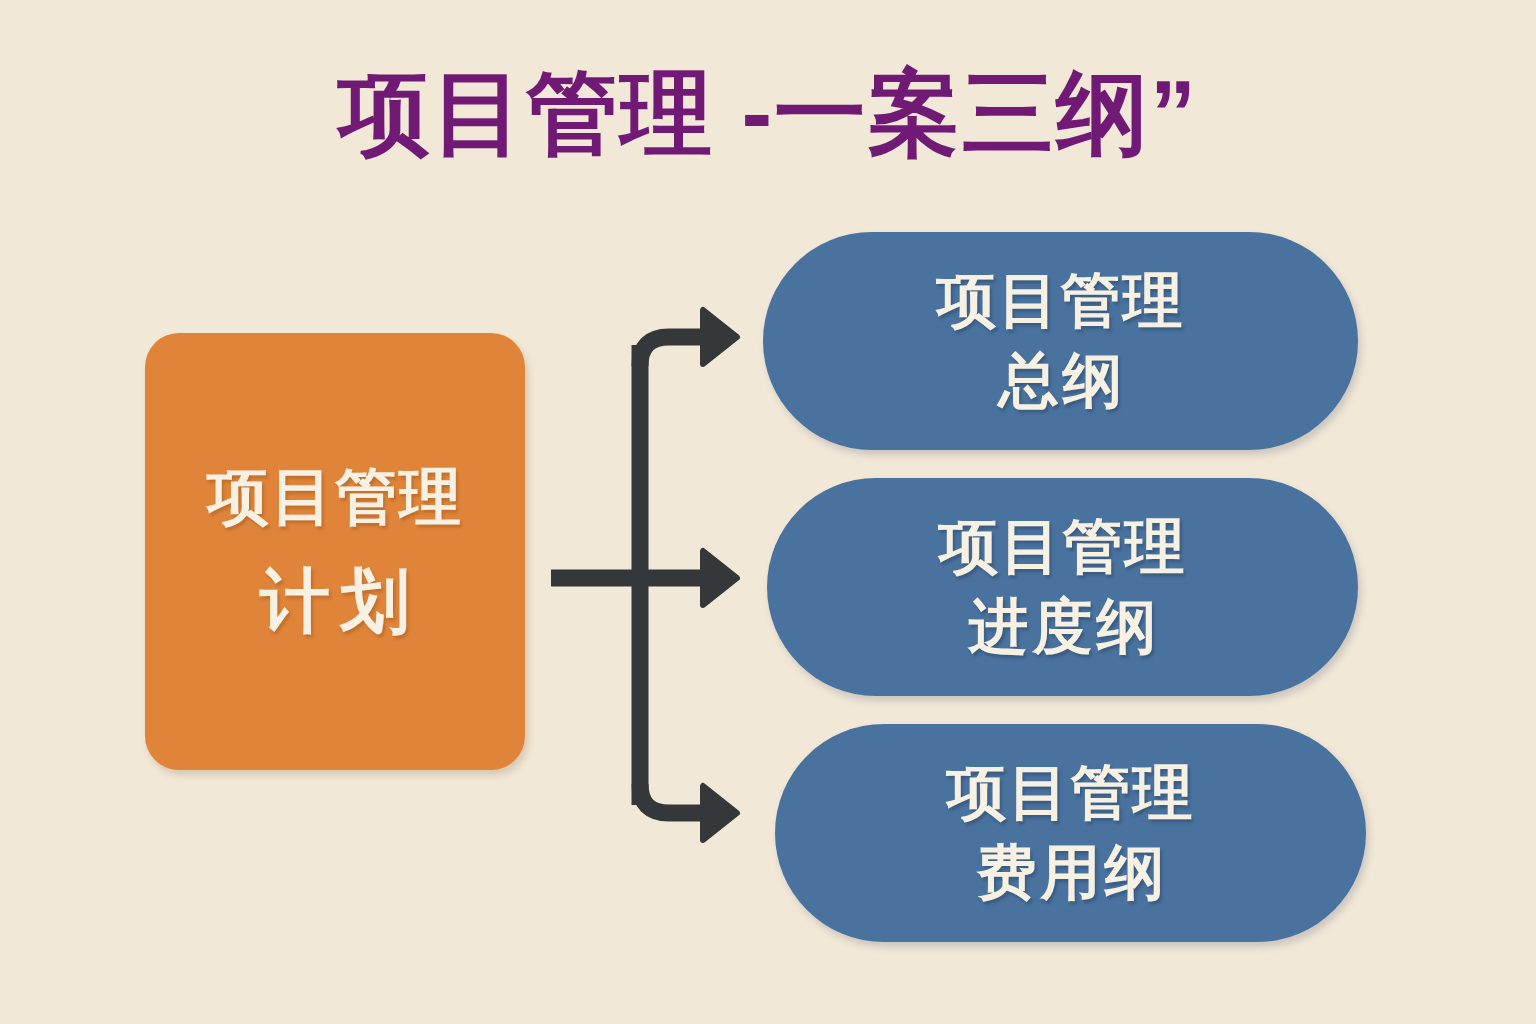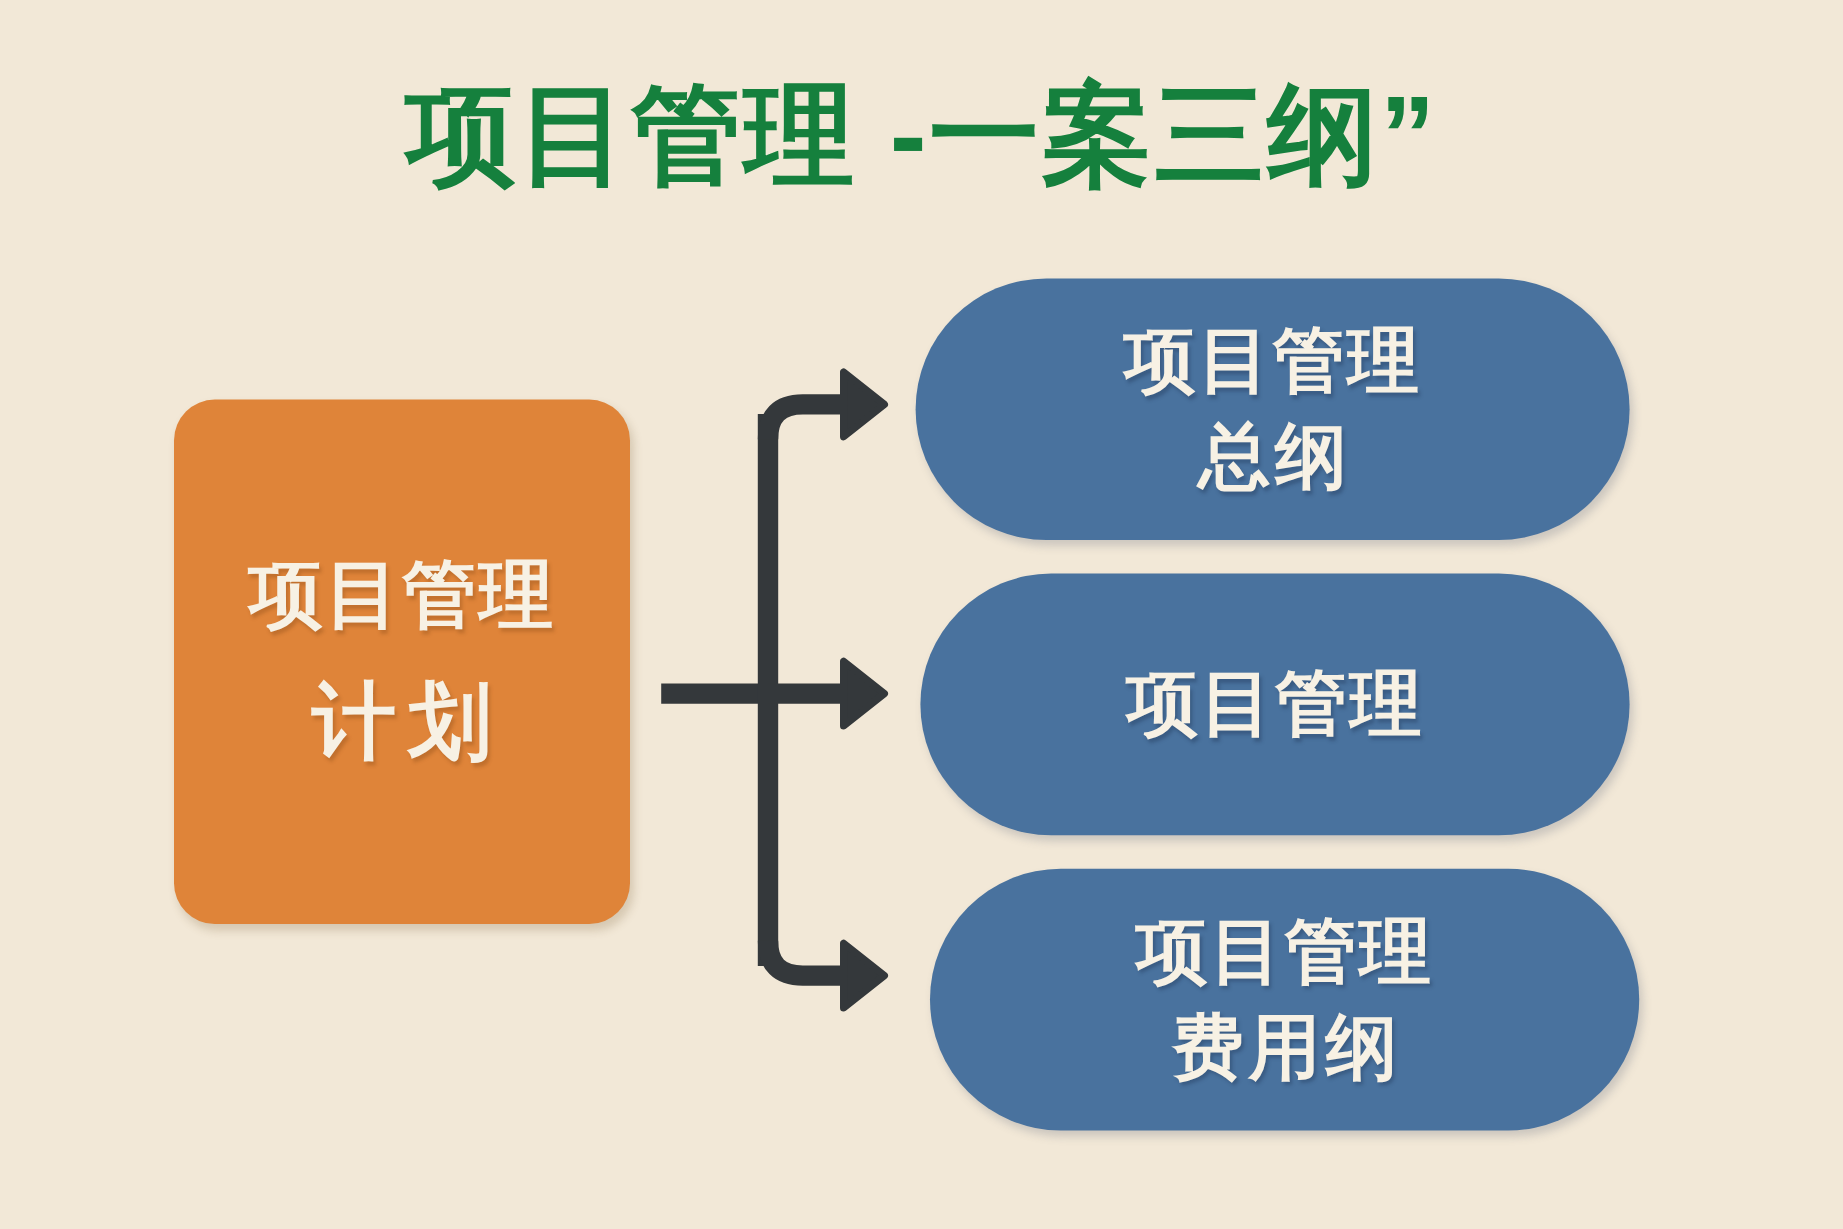--- a/index.html
+++ b/index.html
@@ -24,21 +24,21 @@
   
   #title {
     position: absolute;
     left: 0;
     top: 58px;
     width: 1536px;
     text-align: center;
     font-size: 92px;
     line-height: 110px;
     font-weight: 700;
-    color: #15803d;
+    color: #701a75;
     letter-spacing: 2px;
     white-space: nowrap;
     user-select: none;
   }
 
   
   #source-node {
     position: absolute;
     left: 145px;
     top: 333px;
@@ -143,20 +143,21 @@
     </g>
   </svg>
 
   <div class="pill" id="pill-0">
     <div class="node-line line-1">项目管理</div>
     <div class="node-line line-2">总纲</div>
   </div>
 
   <div class="pill" id="pill-1">
     <div class="node-line line-1">项目管理</div>
+    <div class="node-line line-2">进度纲</div>
   </div>
 
   <div class="pill" id="pill-2">
     <div class="node-line line-1">项目管理</div>
     <div class="node-line line-2">费用纲</div>
   </div>
 
 </div>
 
 </body></html>

